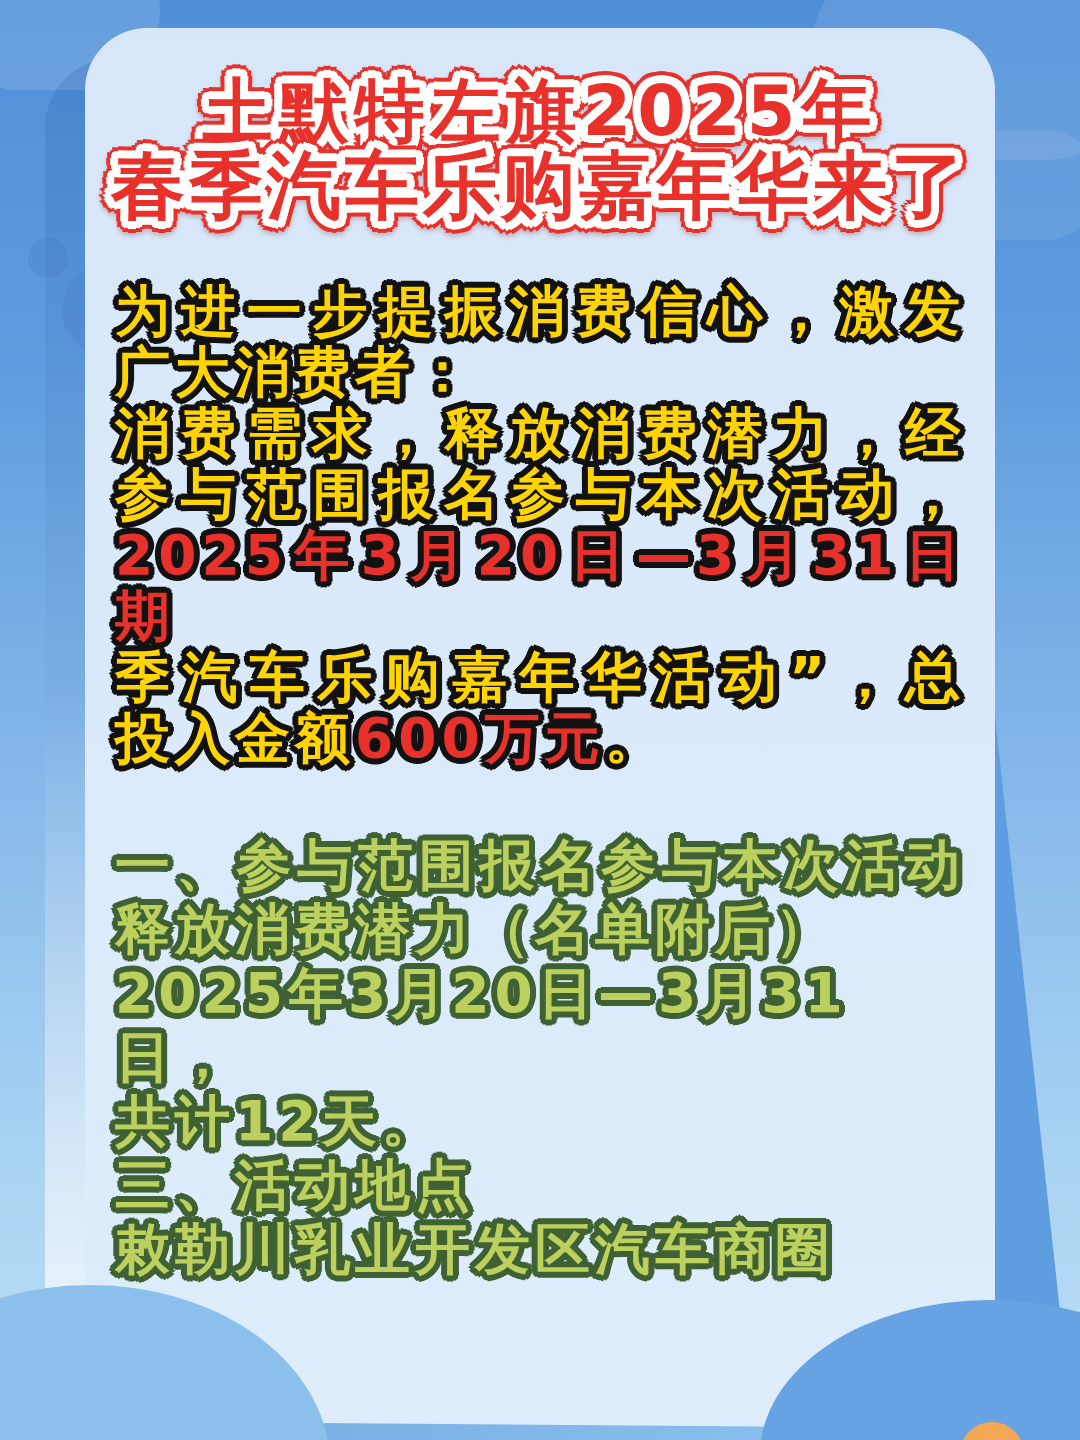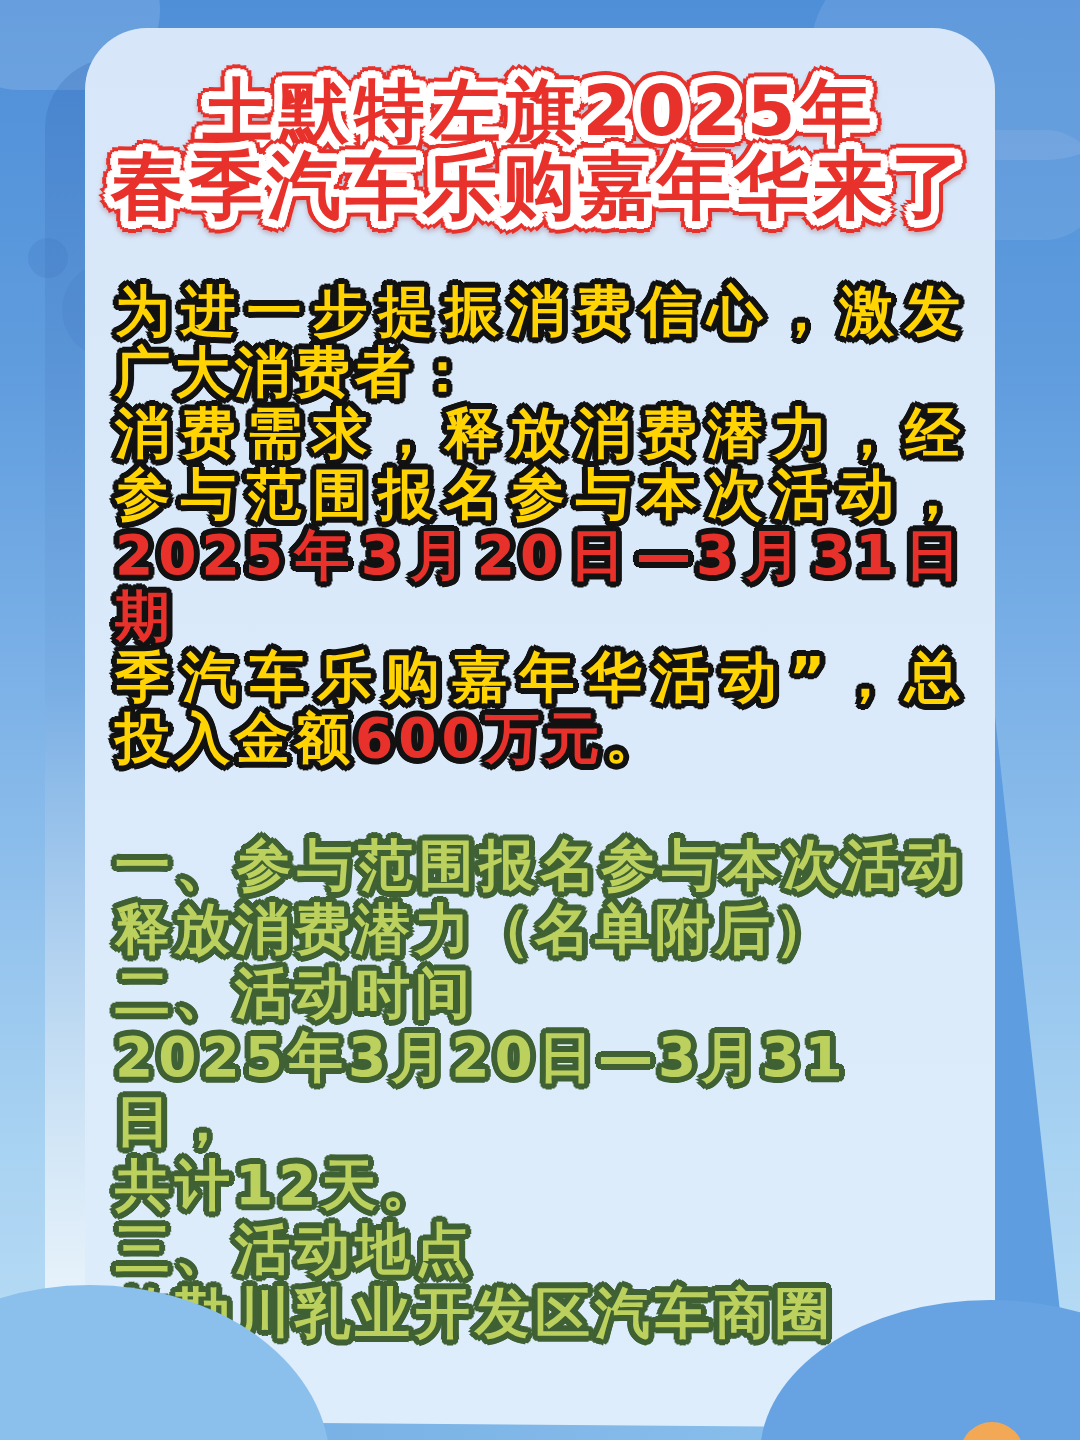--- a/index.html
+++ b/index.html
@@ -73,21 +73,20 @@
       <p class="line"><span class="seg yellow">广大消费者：</span></p>
       <p class="line fill"><span class="seg yellow">消费需求，释放消费潜力，经</span></p>
       <p class="line fill"><span class="seg yellow">参与范围报名参与本次活动，</span></p>
       <p class="line fill"><span class="seg red">2025年3月20日—3月31日期</span></p>
       <p class="line fill"><span class="seg yellow">季汽车乐购嘉年华活动”，总</span></p>
       <p class="line"><span class="seg yellow">投入金额</span><span class="seg red">600万元</span><span class="seg yellow">。</span></p>
 
       <div class="agenda-block">
         <p class="line fill"><span class="seg green">一、参与范围报名参与本次活动</span></p>
         <p class="line"><span class="seg green">释放消费潜力（名单附后）</span></p>
-        <p class="line"><span class="seg green">二、活动时间</span></p>
         <p class="line"><span class="seg green">2025年3月20日—3月31日，</span></p>
         <p class="line"><span class="seg green">共计12天。</span></p>
         <p class="line"><span class="seg green">三、活动地点</span></p>
         <p class="line"><span class="seg green">敕勒川乳业开发区汽车商圈</span></p>
       </div>
     </div>
   </div>
 
   <div class="bottom-band"></div>
   <div class="hill-left"></div>

